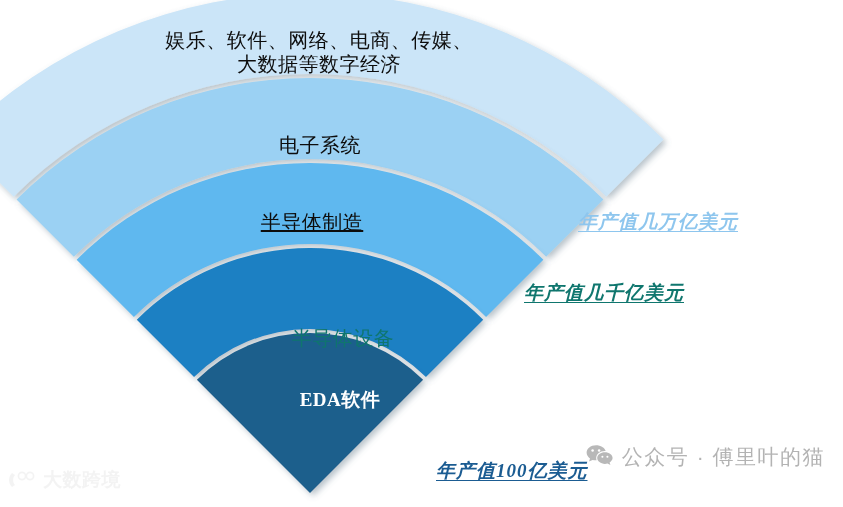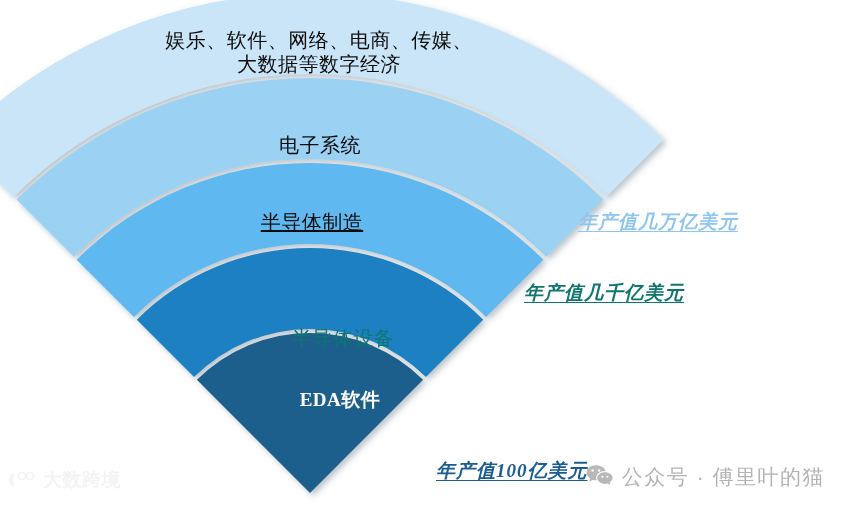--- a/index.html
+++ b/index.html
@@ -106,21 +106,21 @@
     font-size: 19px;
     font-weight: 700;
     color: #d8d8d8;
     letter-spacing: 0.5px;
   }
 
   
   #wechat-watermark {
     position: absolute;
     right: 18px;
-    bottom: 8px;
+    bottom: 28px;
     display: flex;
     align-items: center;
     gap: 9px;
     opacity: 0.99;
   }
   #wechat-watermark .wechat-text {
     font-family: "Liberation Sans", "DejaVu Sans", sans-serif;
     font-size: 21px;
     color: #b3b3b3;
     letter-spacing: 1.5px;

